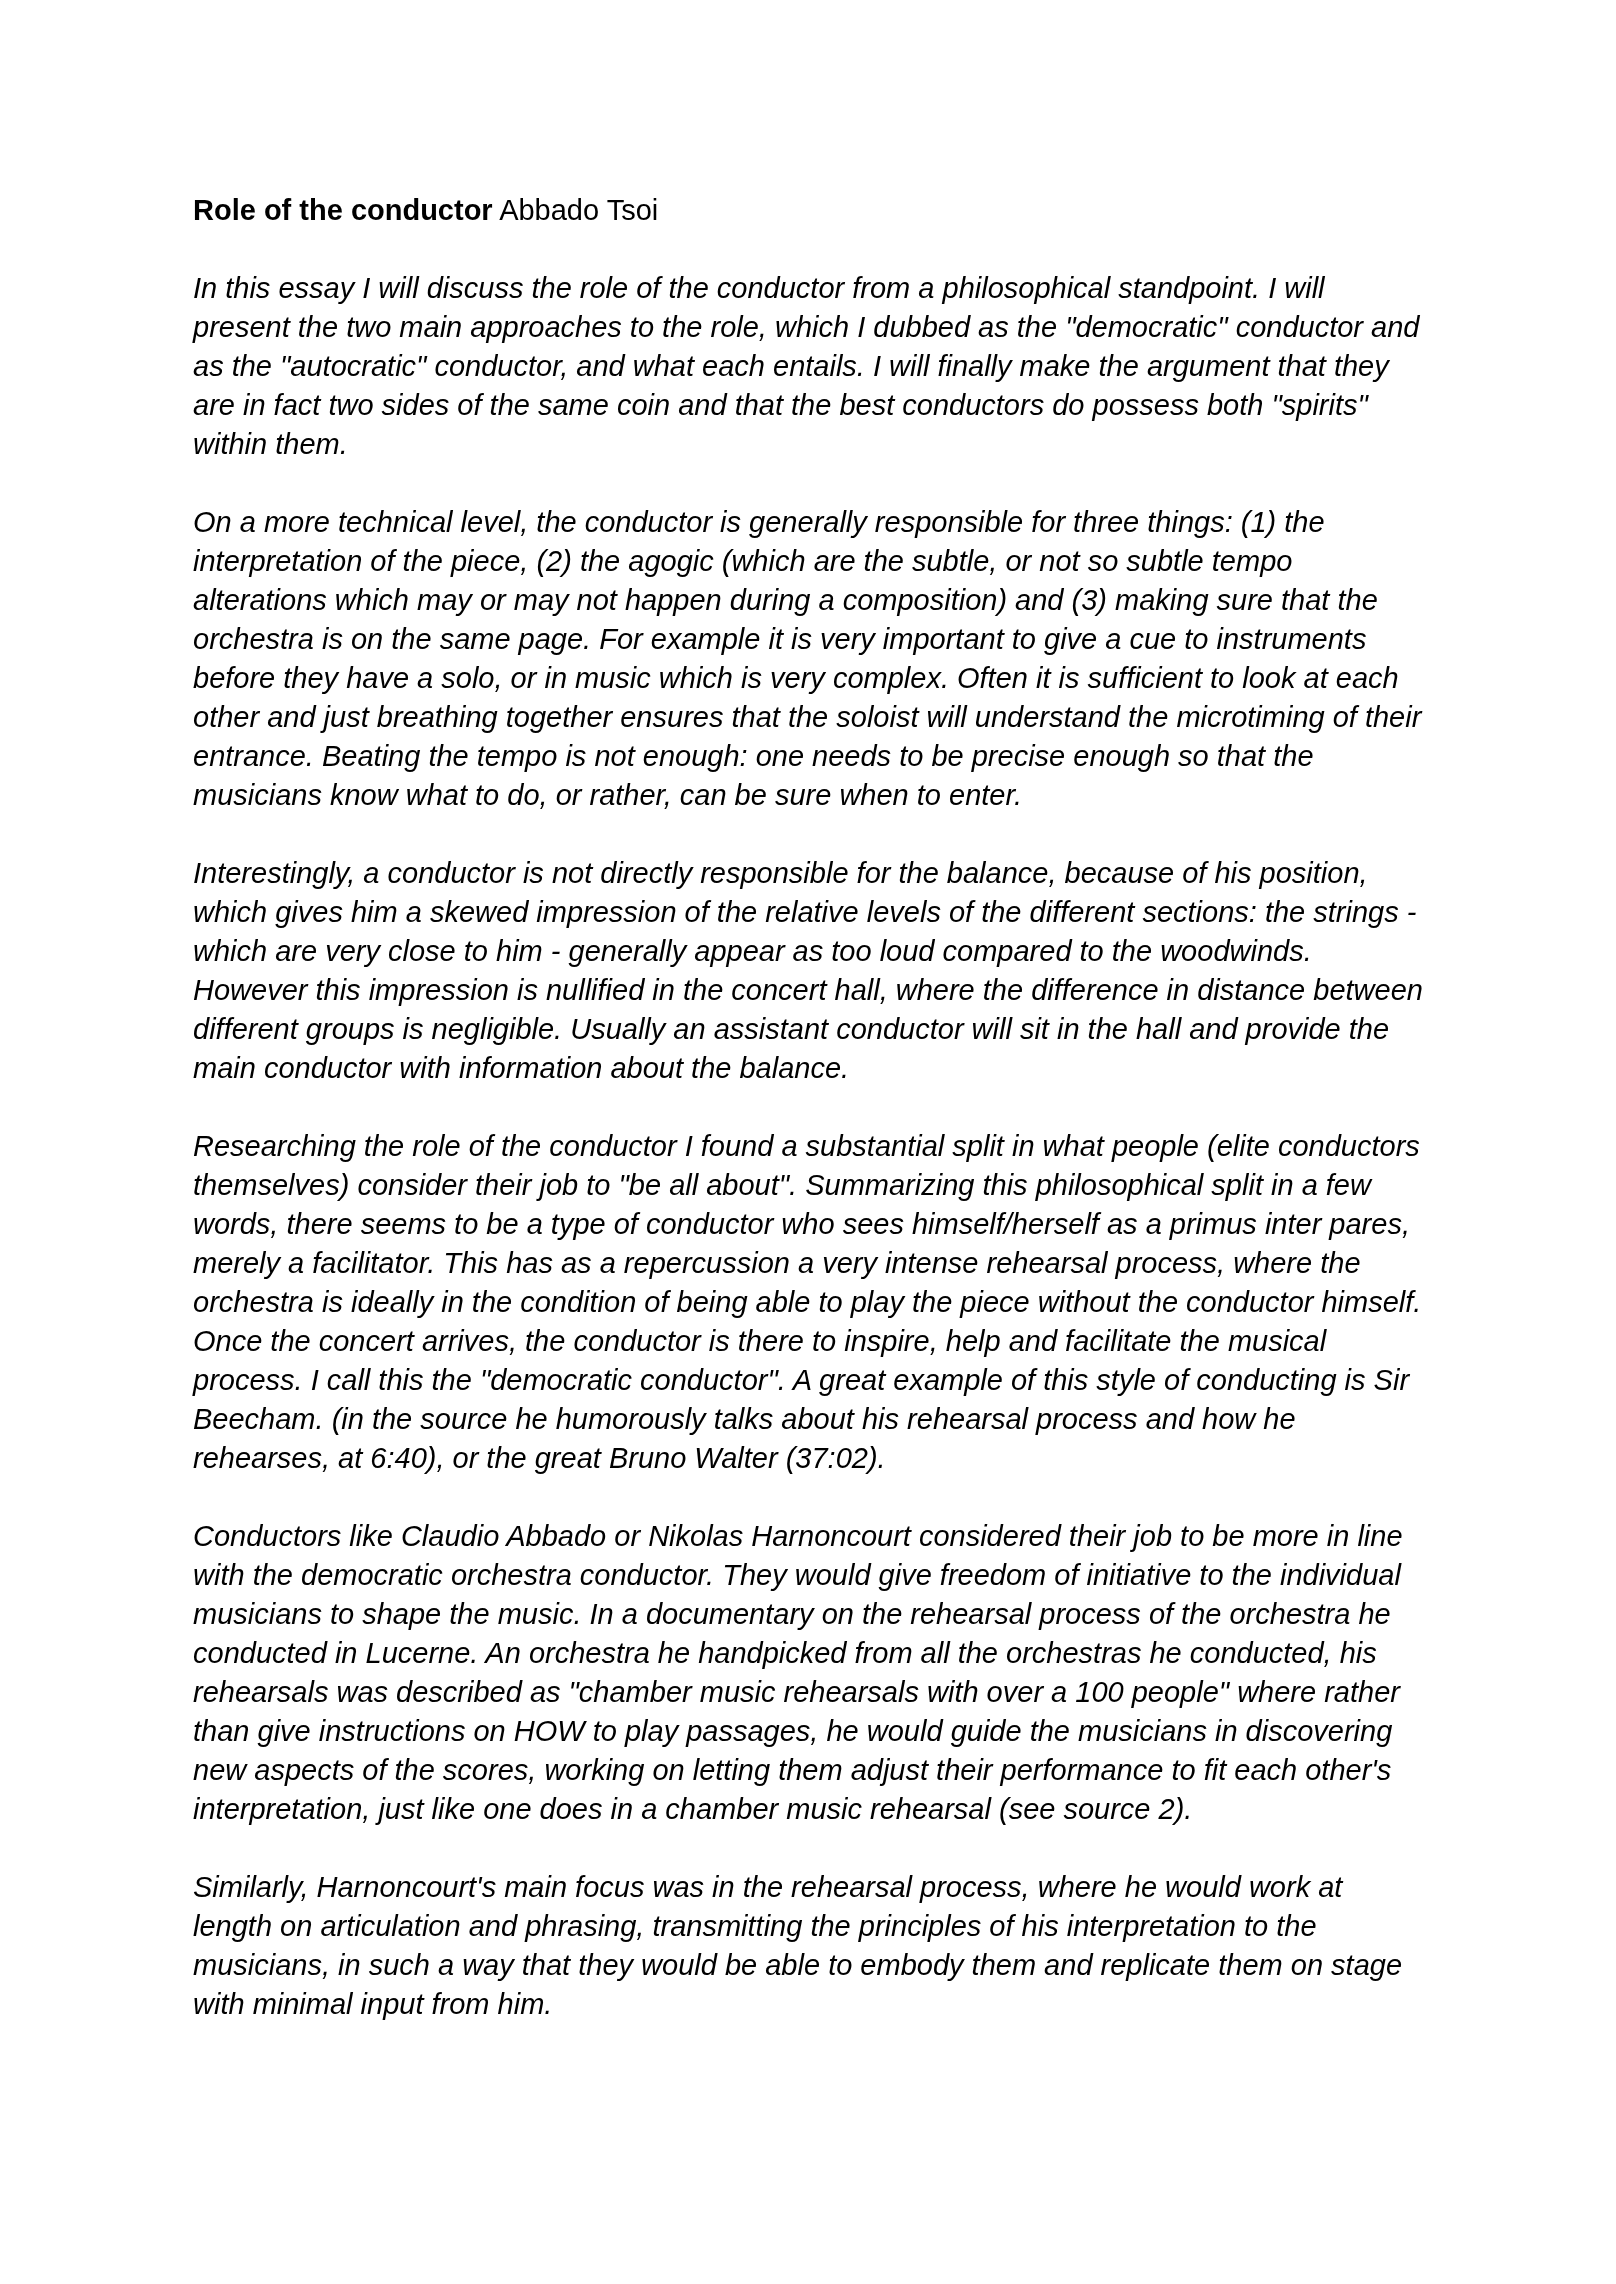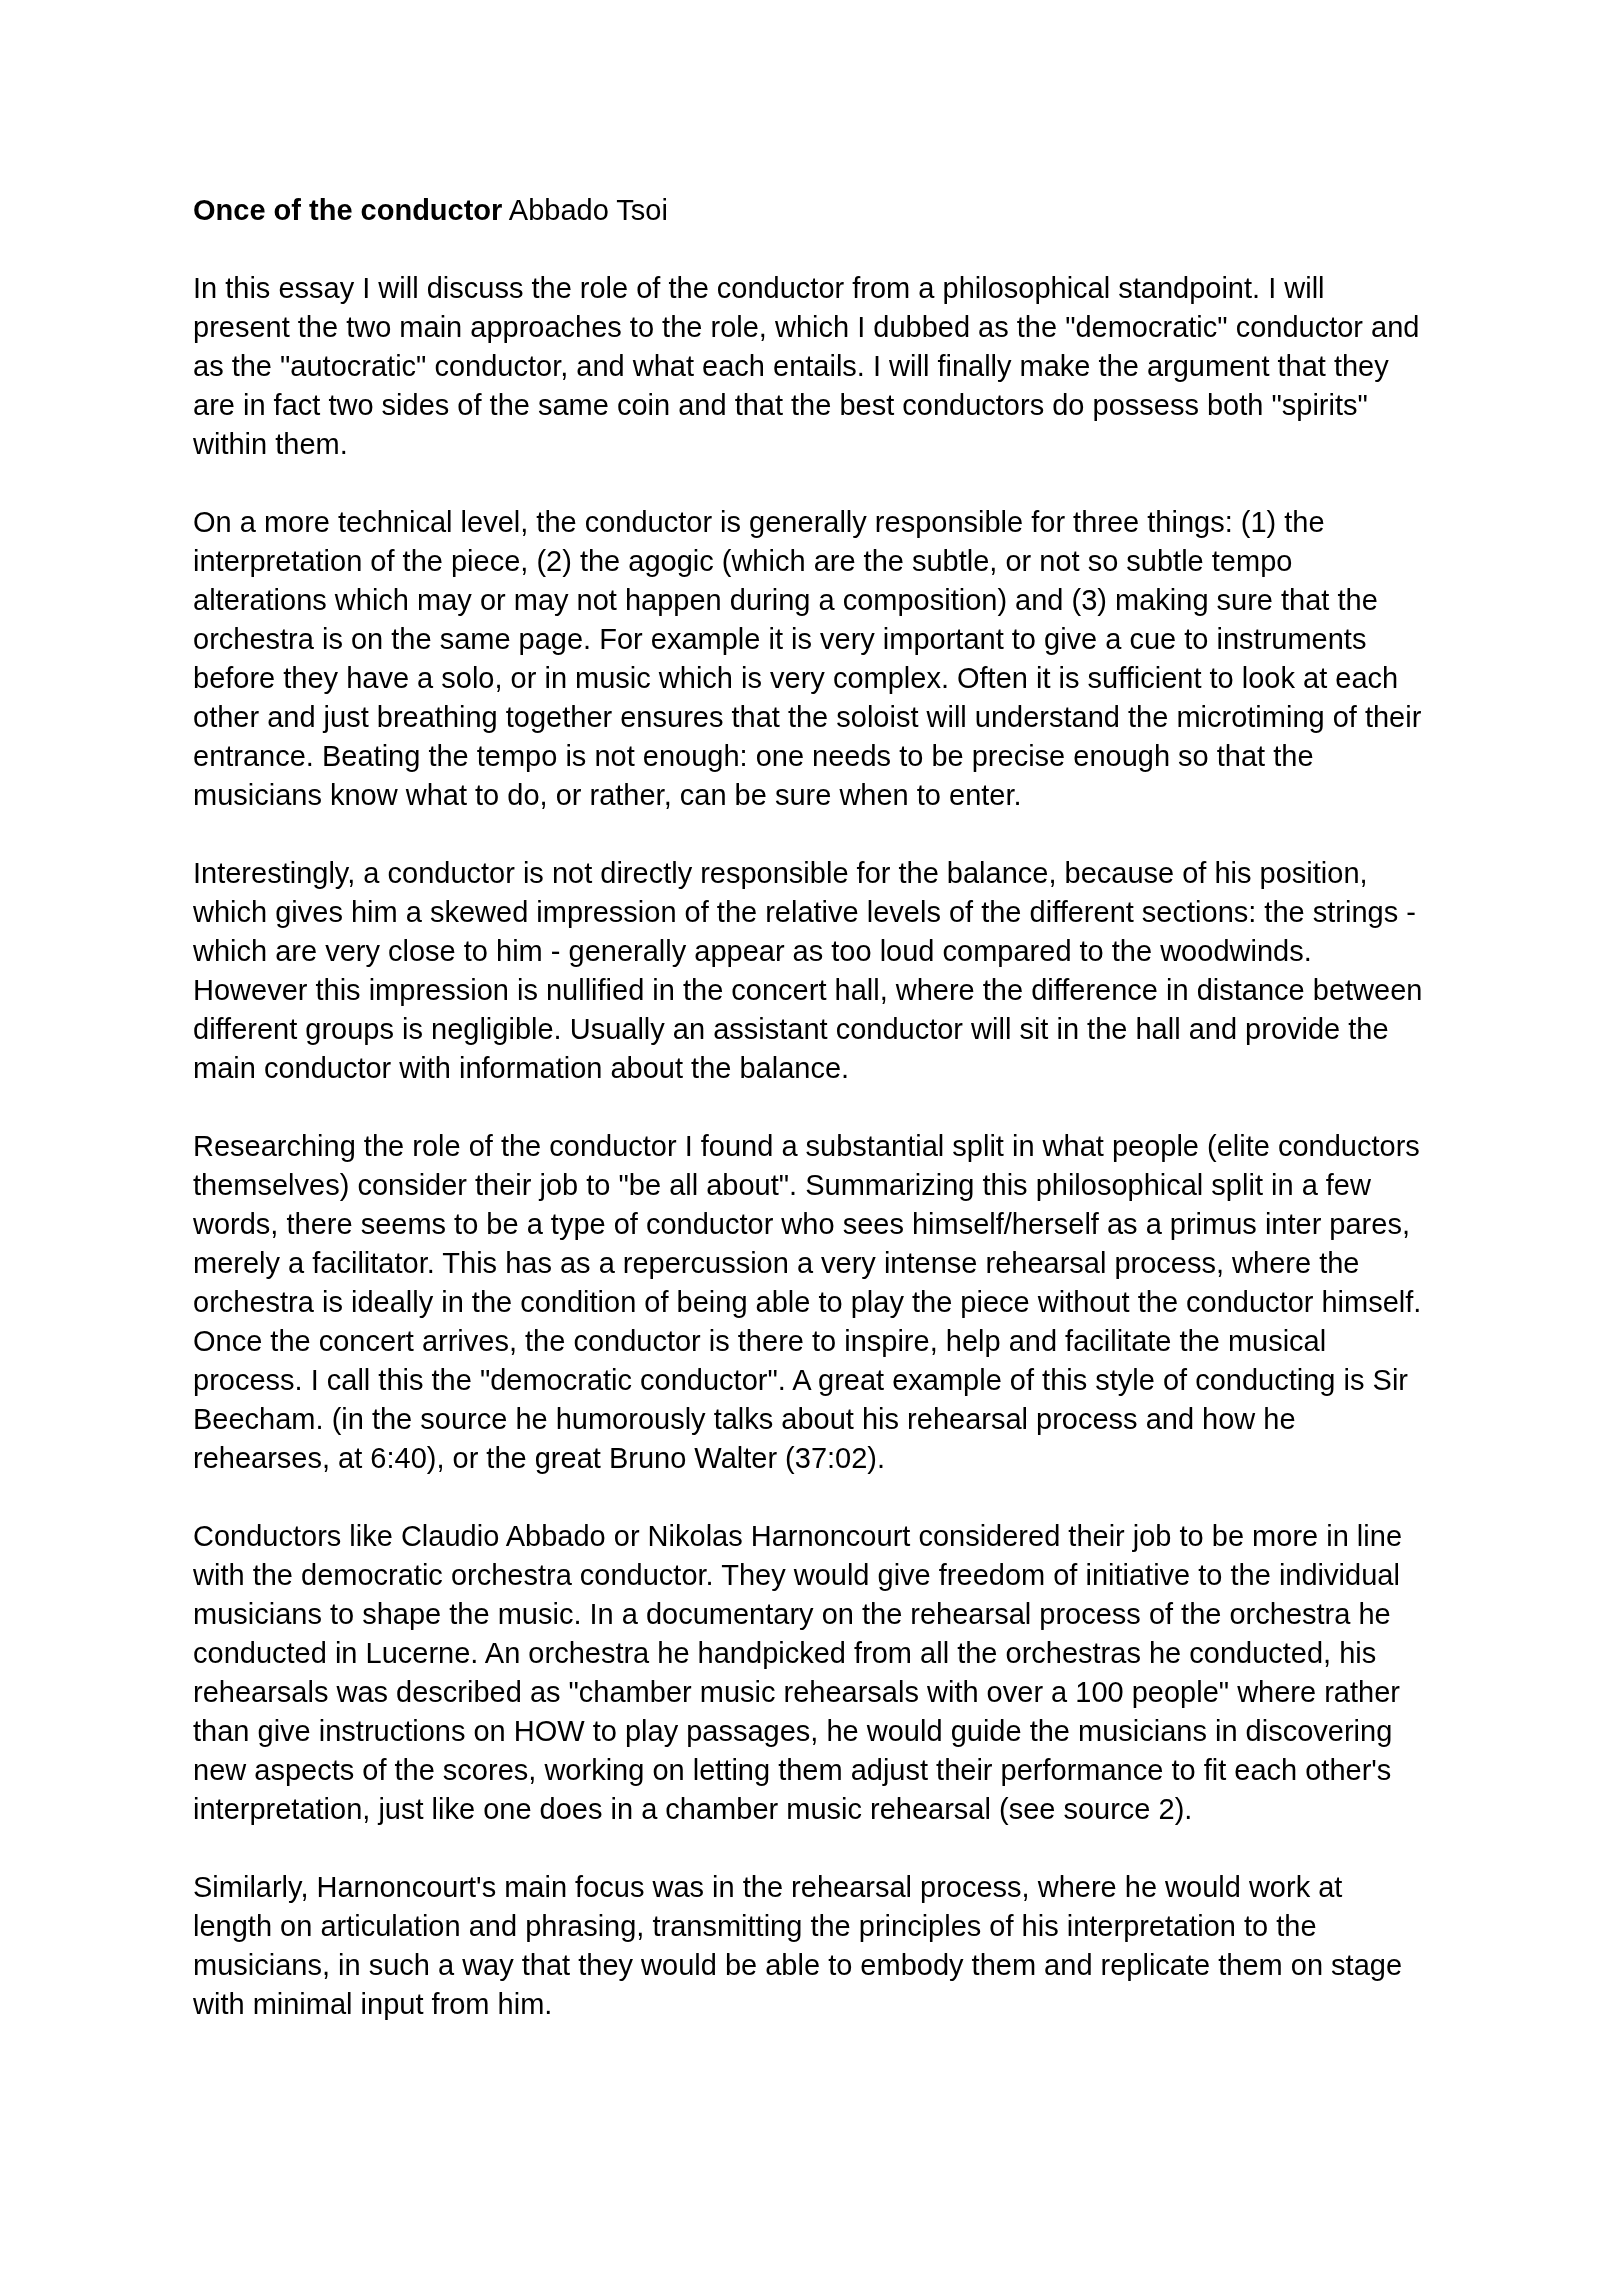--- a/index.html
+++ b/index.html
@@ -25,31 +25,32 @@
   }
   .doc-title .title-bold {
     font-weight: bold;
   }
   .doc-body p {
     font-size: 29px;
     line-height: 39px;
     margin: 0 0 39px 0;
     max-width: 1234px;
     word-spacing: normal;
+    font-style: italic;
   }
   .doc-body p:last-child {
     margin-bottom: 4px;
   }
 </style>
 </head>
 <body>
 
 <div class="page">
   <h1 class="doc-title">
-    <span class="title-bold">Once of the conductor</span><span> </span><span>Abbado Tsoi</span>
+    <span class="title-bold">Role of the conductor</span><span> </span><span>Abbado Tsoi</span>
   </h1>
 
   <div class="doc-body">
     <p>In this essay I will discuss the role of the conductor from a philosophical standpoint. I will present the two main approaches to the role, which I dubbed as the "democratic" conductor and as the "autocratic" conductor, and what each entails. I will finally make the argument that they are in fact two sides of the same coin and that the best conductors do possess both "spirits" within them.</p>
     <p>On a more technical level, the conductor is generally responsible for three things: (1) the interpretation of the piece, (2) the agogic (which are the subtle, or not so subtle tempo alterations which may or may not happen during a composition) and (3) making sure that the orchestra is on the same page. For example it is very important to give a cue to instruments before they have a solo, or in music which is very complex. Often it is sufficient to look at each other and just breathing together ensures that the soloist will understand the microtiming of their entrance. Beating the tempo is not enough: one needs to be precise enough so that the musicians know what to do, or rather, can be sure when to enter.</p>
     <p>Interestingly, a conductor is not directly responsible for the balance, because of his position, which gives him a skewed impression of the relative levels of the different sections: the strings - which are very close to him - generally appear as too loud compared to the woodwinds. However this impression is nullified in the concert hall, where the difference in distance between different groups is negligible. Usually an assistant conductor will sit in the hall and provide the main conductor with information about the balance.</p>
     <p>Researching the role of the conductor I found a substantial split in what people (elite conductors themselves) consider their job to "be all about". Summarizing this philosophical split in a few words, there seems to be a type of conductor who sees himself/herself as a primus inter pares, merely a facilitator. This has as a repercussion a very intense rehearsal process, where the orchestra is ideally in the condition of being able to play the piece without the conductor himself. Once the concert arrives, the conductor is there to inspire, help and facilitate the musical process. I call this the "democratic conductor". A great example of this style of conducting is Sir Beecham. (in the source he humorously talks about his rehearsal process and how he rehearses, at 6:40), or the great Bruno Walter (37:02).</p>
     <p>Conductors like Claudio Abbado or Nikolas Harnoncourt considered their job to be more in line with the democratic orchestra conductor. They would give freedom of initiative to the individual musicians to shape the music. In a documentary on the rehearsal process of the orchestra he conducted in Lucerne. An orchestra he handpicked from all the orchestras he conducted, his rehearsals was described as "chamber music rehearsals with over a 100 people" where rather than give instructions on HOW to play passages, he would guide the musicians in discovering new aspects of the scores, working on letting them adjust their performance to fit each other's interpretation, just like one does in a chamber music rehearsal (see source 2).</p>
     <p>Similarly, Harnoncourt's main focus was in the rehearsal process, where he would work at length on articulation and phrasing, transmitting the principles of his interpretation to the musicians, in such a way that they would be able to embody them and replicate them on stage with minimal input from him.</p>
   </div>

